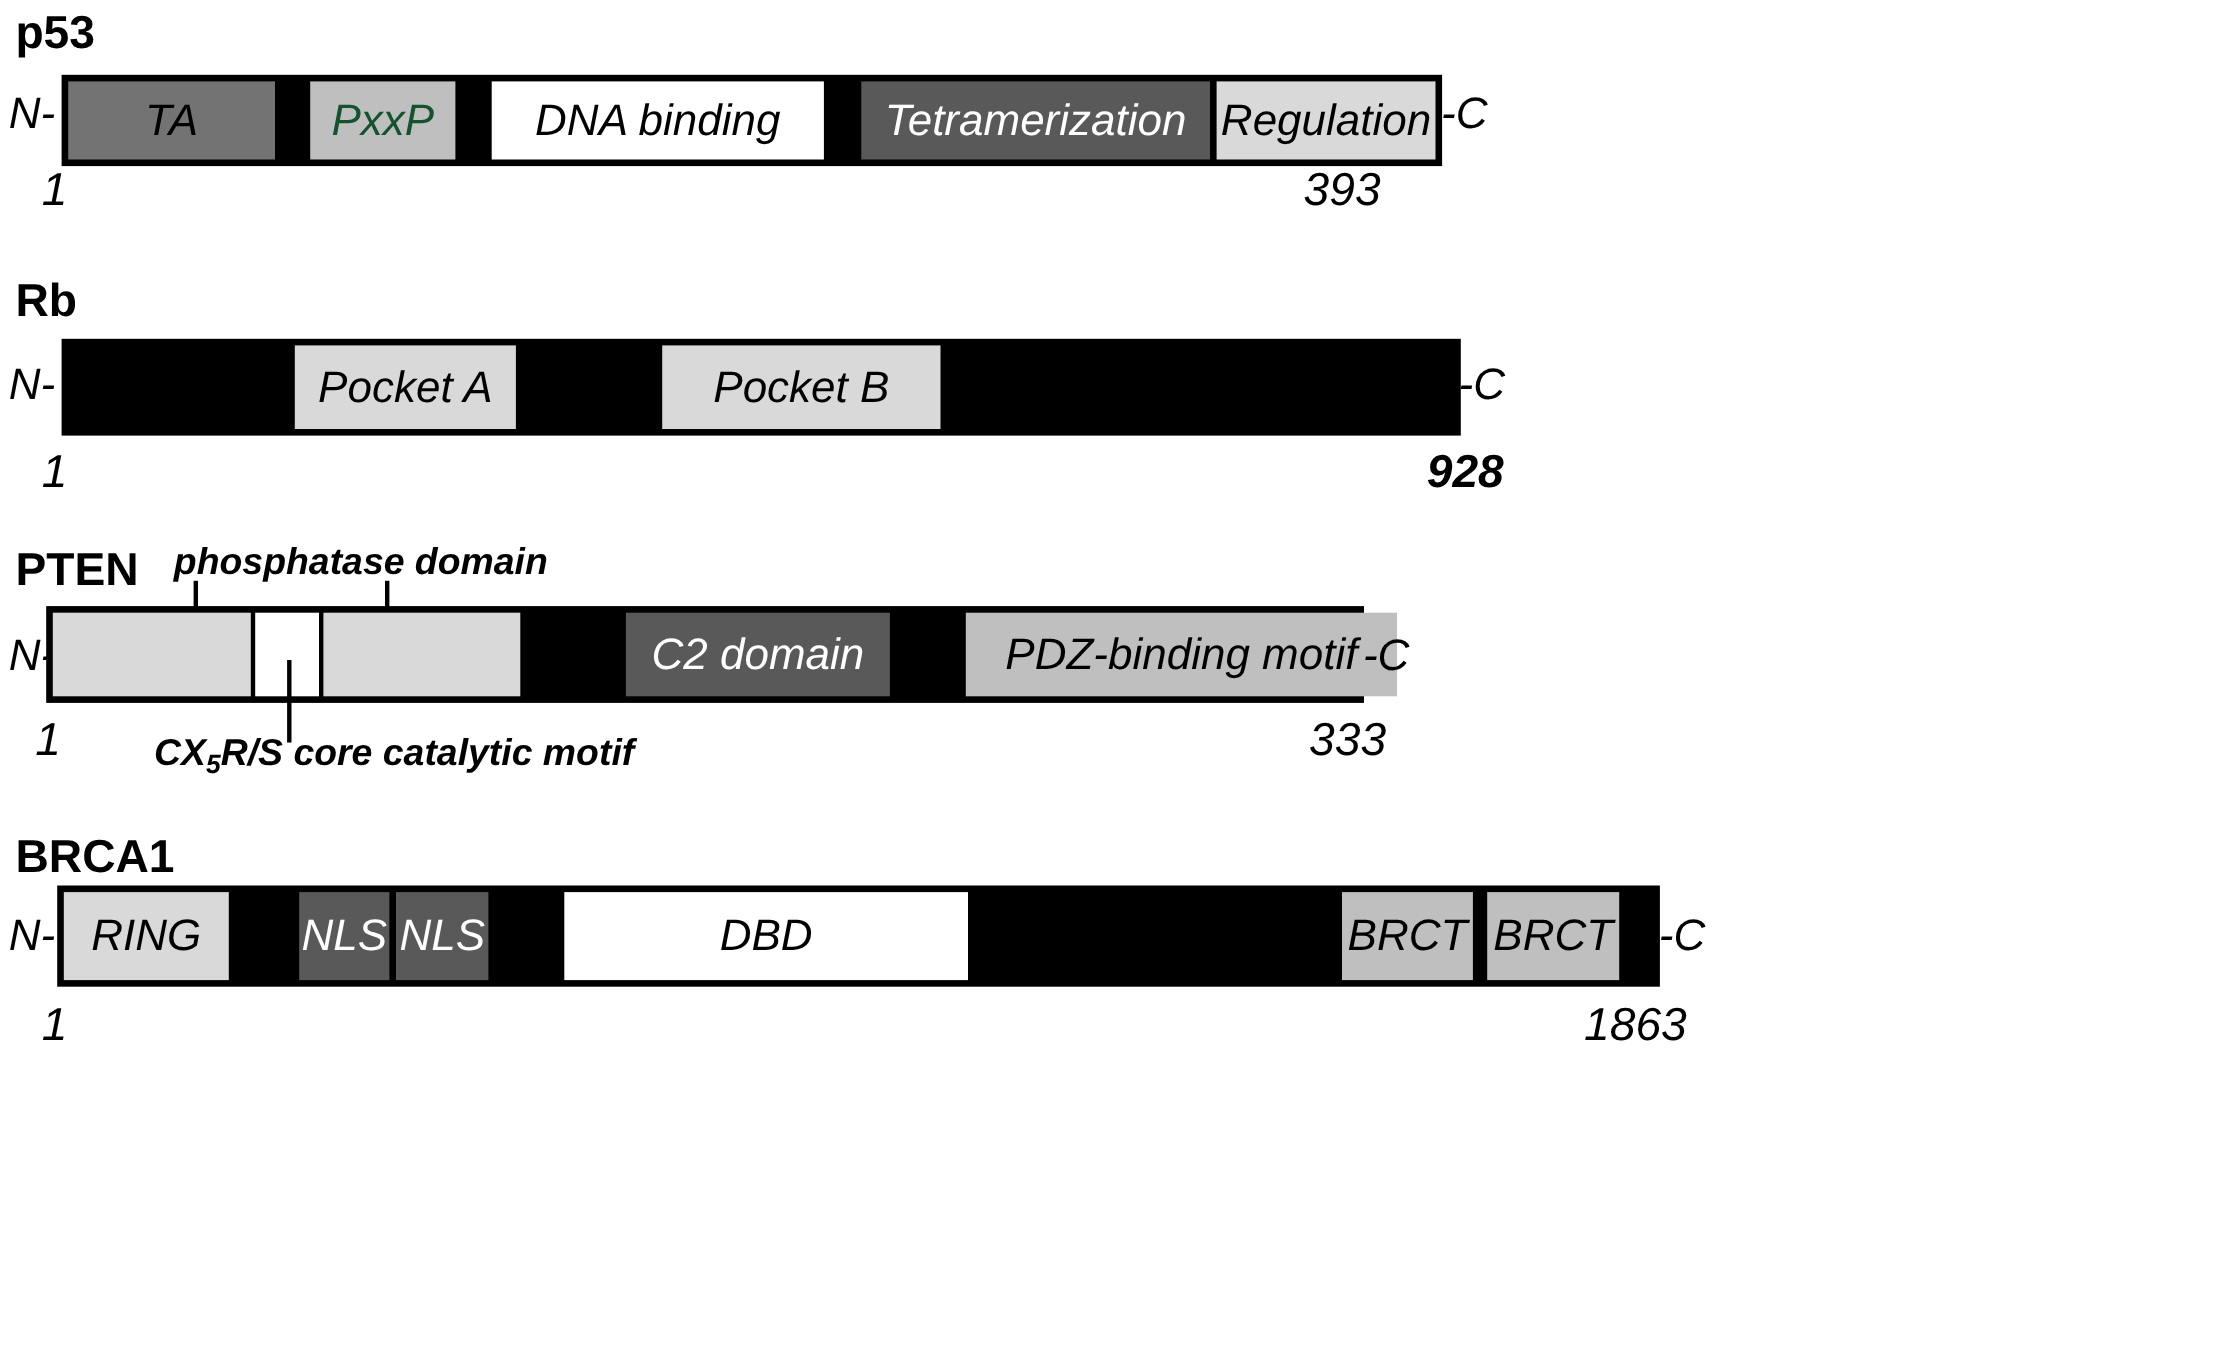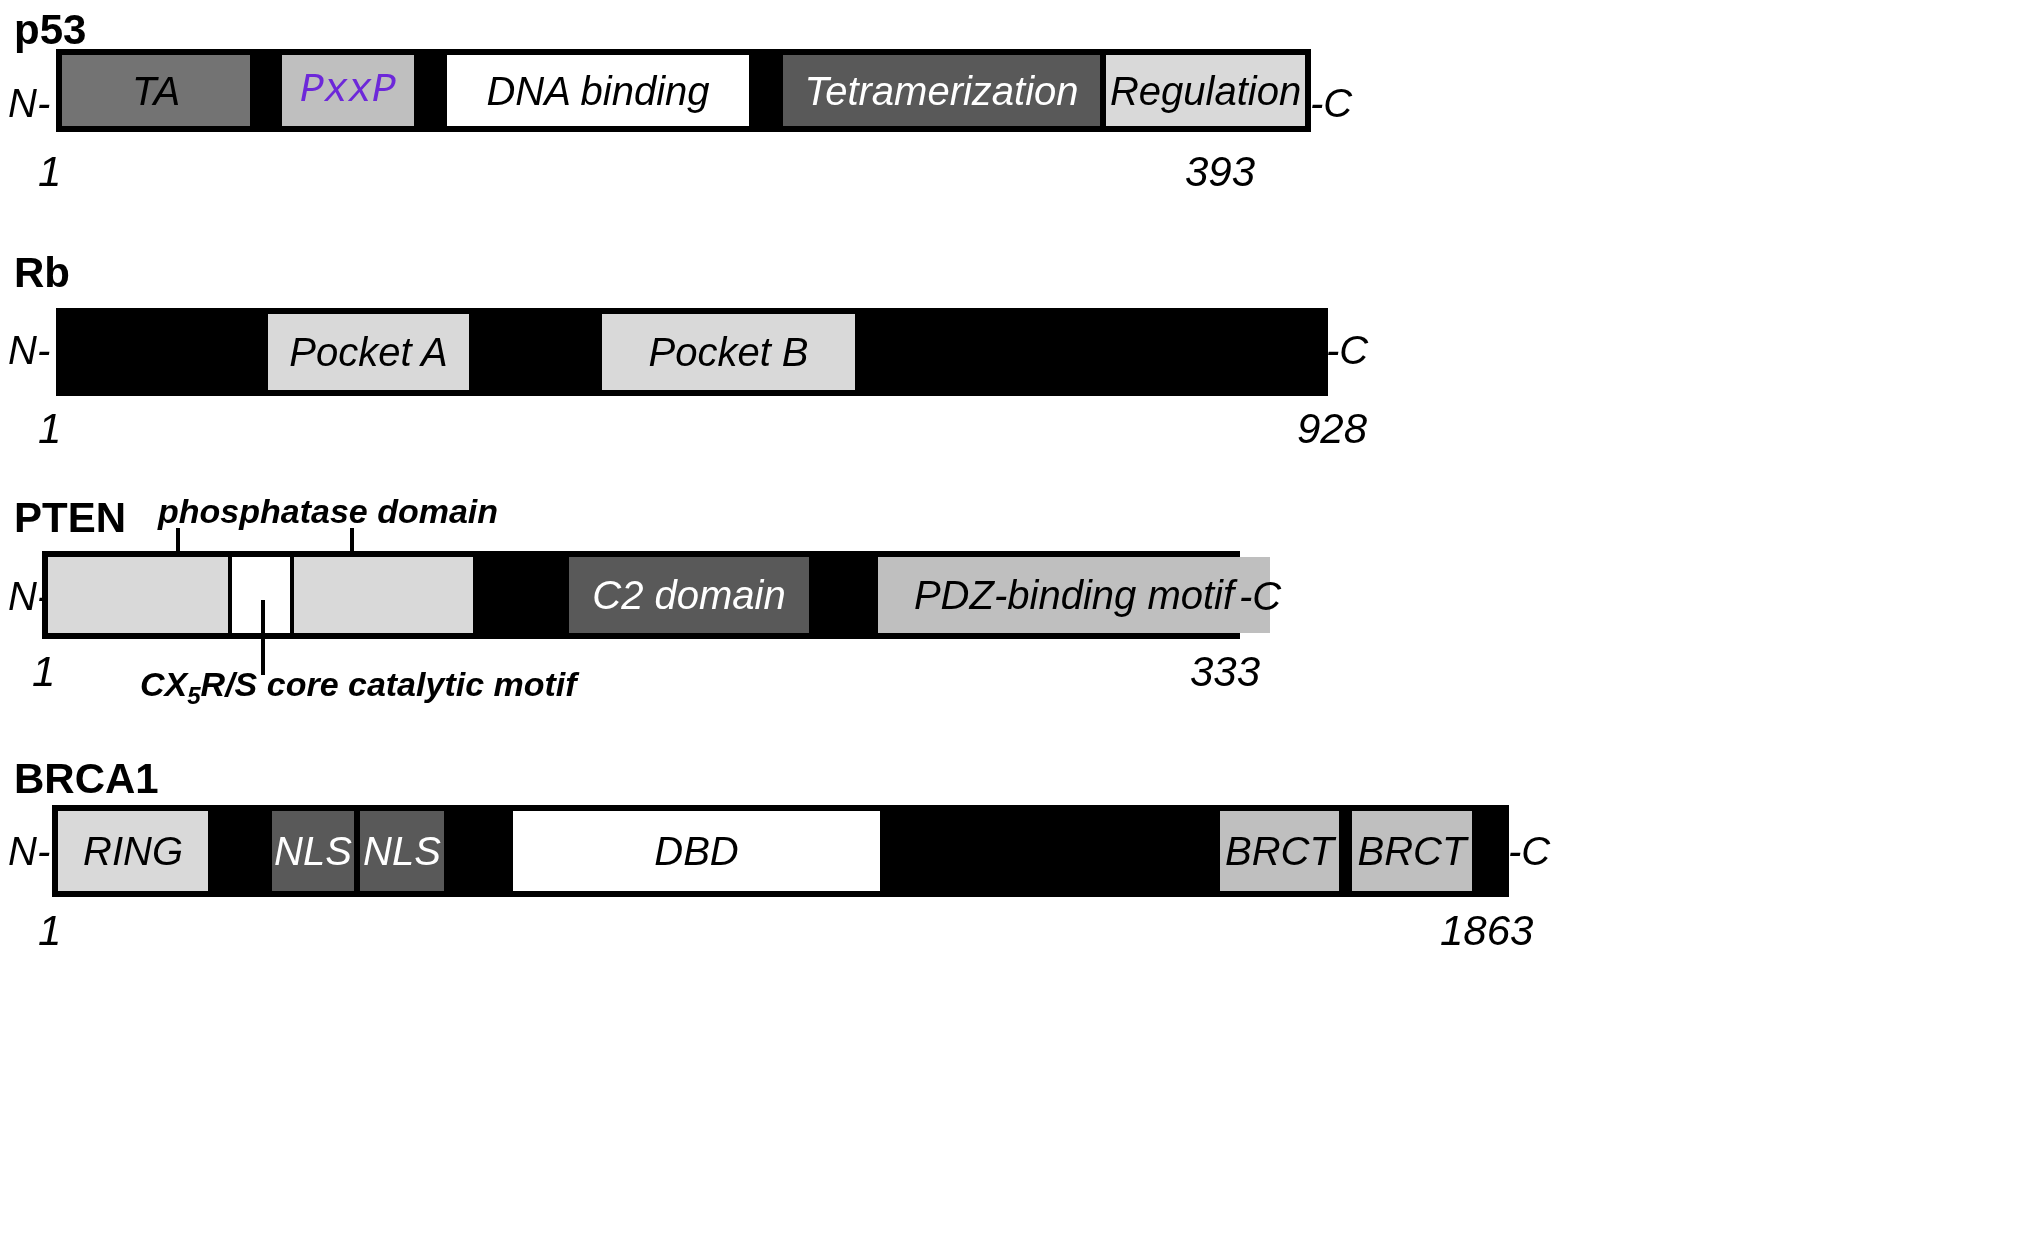--- a/index.html
+++ b/index.html
@@ -108,28 +108,28 @@
 <body>
 
 <div class="diagram">
 
   <div class="protein-row" style="top:0;">
 
     <div class="protein-name" style="left:14px; top:6px;">p53</div>
 
     <div class="terminus" style="left:8px; top:83px;">N-</div>
 
-    <div class="bar" style="left:56px; top:49px; width:1255px; height:83px;">
+    <div class="bar" style="left:56px; top:68px; width:1255px; height:83px;">
 
       <div class="domain" style="left:6px; width:188px; background:#737373;">
         <span class="domain-label" style="color:#000000;">TA</span>
       </div>
 
       <div class="domain" style="left:226px; width:132px; background:#bfbfbf;">
-        <span class="domain-label" style="color:#6d28d9;font-family:Liberation Mono, monospace;">PxxP</span>
+        <span class="domain-label" style="color:#14532d;">PxxP</span>
       </div>
 
       <div class="domain" style="left:391px; width:302px; background:#ffffff;">
         <span class="domain-label" style="color:#000000;">DNA binding</span>
       </div>
 
       <div class="domain" style="left:727px; width:317px; background:#595959;">
         <span class="domain-label" style="color:#ffffff;">Tetramerization</span>
       </div>
 
@@ -159,21 +159,21 @@
 
       <div class="domain" style="left:546px; width:253px; background:#d9d9d9;">
         <span class="domain-label" style="color:#000000;">Pocket B</span>
       </div>
     </div>
 
     <div class="terminus" style="left:1326px; top:330px;">-C</div>
 
     <div class="residue" style="left:38px; top:405px;">1</div>
 
-    <div class="residue" style="left:1297px; top:405px;">928</div>
+    <div class="residue" style="left:1297px; top:405px;font-weight:bold;">928</div>
   </div>
 
   <div class="protein-row" style="top:0;">
 
     <div class="protein-name" style="left:14px; top:494px;">PTEN</div>
 
     <div class="annot" style="left:158px; top:492px;">phosphatase domain</div>
 
     <div class="leader" style="left:176px; top:528px; height:50px;"></div>
     <div class="leader" style="left:350px; top:528px; height:50px;"></div>

